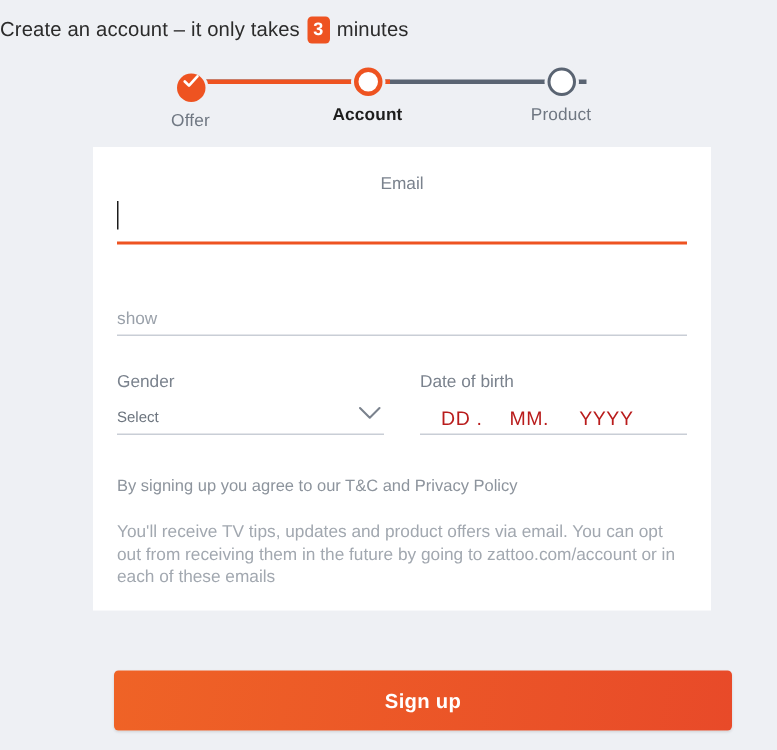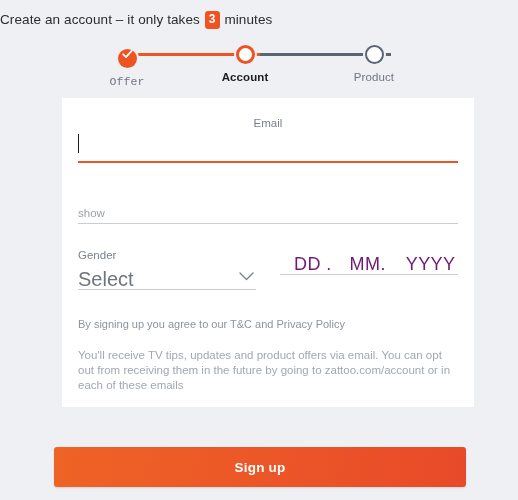--- a/index.html
+++ b/index.html
@@ -60,21 +60,21 @@
     top: 8px;
     height: 3px;
     background: #ee5321;
   }
   .step {
     position: absolute;
     top: 0;
     width: 80px;
     text-align: center;
   }
-  .step.s1 { left: -27px; font-family: Liberation Mono, monospace; }
+  .step.s1 { left: -27px; }
   .step.s2 { left: 91px; }
   .step.s3 { left: 220px; }
 
   .dot {
     width: 19px;
     height: 19px;
     border-radius: 50%;
     margin: 0 auto;
     position: relative;
     z-index: 2;
@@ -164,35 +164,35 @@
   }
   .col { width: 180px; }
 
   .selrow {
     display: flex;
     align-items: flex-end;
     justify-content: space-between;
     height: 26px;
   }
   .selval {
-    font-size: 20px;
+    font-size: 10px;
     color: #6d757f;
     line-height: 20px;
   }
   .chev { padding: 0 2px 4px 0; }
 
   .dobrow {
     display: flex;
     height: 26px;
     align-items: flex-end;
     padding-left: 14px;
   }
   .dobseg {
-    font-size: 18px;
-    color: #701a75;
+    font-size: 13px;
+    color: #b91c1c;
     line-height: 20px;
     letter-spacing: .4px;
   }
   .dobseg.mm { margin-left: 18px; }
   .dobseg.yy { margin-left: 20px; }
 
   .legal {
     margin-top: 26px;
     font-size: 11px;
     color: #8d949d;
@@ -209,21 +209,21 @@
     margin-top: 16px;
     font-size: 11.5px;
     color: #a2a8b0;
     line-height: 15px;
     max-width: 378px;
   }
 
   
   .signup {
     position: absolute;
-    left: 54px;
+    left: 76px;
     top: 447px;
     width: 412px;
     height: 40px;
     border: 0;
     border-radius: 3px;
     background: linear-gradient(100deg, #ef6326 0%, #e84a29 100%);
     color: #ffffff;
     font-family: "Liberation Sans", sans-serif;
     font-size: 13.5px;
     font-weight: bold;
@@ -292,20 +292,21 @@
         <span class="chev">
           <svg width="15" height="9" viewBox="0 0 15 9" aria-hidden="true">
             <path d="M1 1 L7.5 7.5 L14 1" fill="none" stroke="#7a828d" stroke-width="1.4" stroke-linecap="round" stroke-linejoin="round"></path>
           </svg>
         </span>
       </div>
       <div class="uline grey"></div>
     </div>
 
     <div class="col">
+      <div class="flabel">Date of birth</div>
       <div class="dobrow">
         <span class="dobseg dd">DD .</span>
         <span class="dobseg mm">MM.</span>
         <span class="dobseg yy">YYYY</span>
       </div>
       <div class="uline grey"></div>
     </div>
   </div>
 
   <div class="legal">By signing up you agree to our T&amp;C and Privacy Policy</div>

